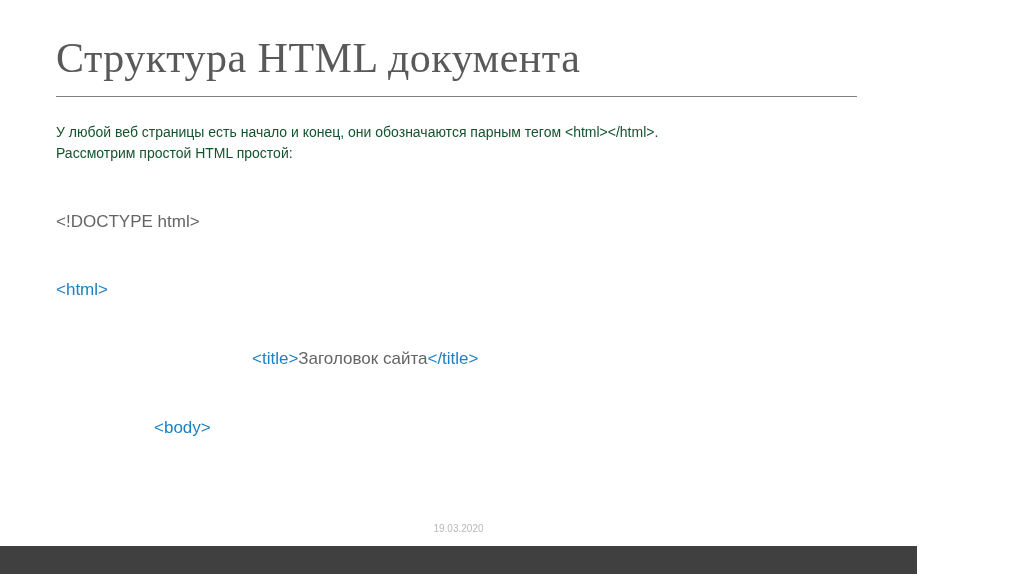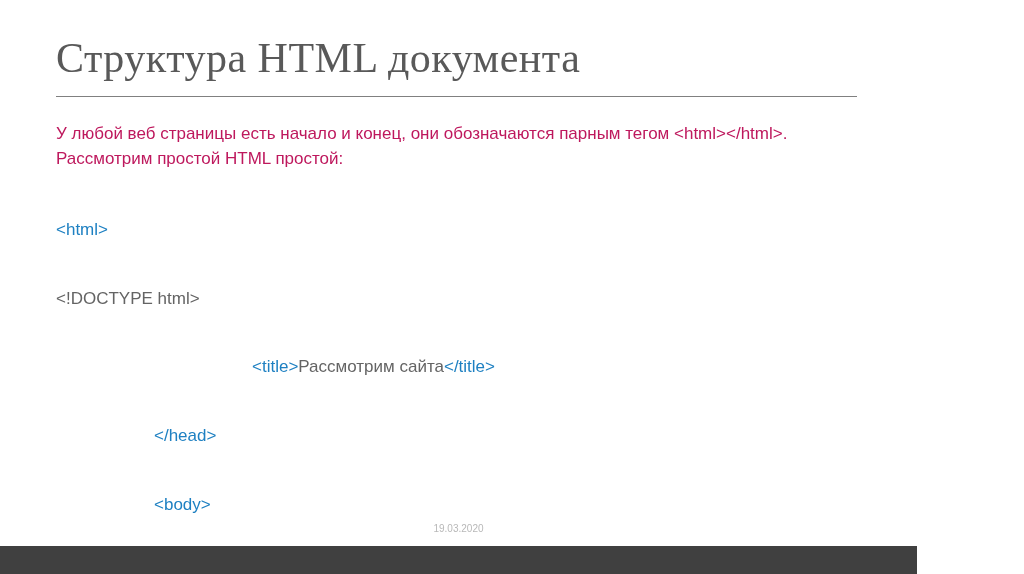--- a/index.html
+++ b/index.html
@@ -22,22 +22,22 @@
     color: #595959;
     letter-spacing: 0.5px;
     margin-bottom: 14px;
   }
   .rule {
     border: none;
     border-top: 1px solid #808080;
     margin-bottom: 26px;
   }
   .intro {
-    font-size: 17px;
-    color: #be185d;
+    font-size: 14px;
+    color: #14532d;
     line-height: 1.35;
     margin-bottom: 2px;
   }
   .code {
     font-size: 17px;
     line-height: 1.35;
     color: #646464;
     white-space: pre;
   }
   .ind1 { padding-left: 98px; }
@@ -67,24 +67,23 @@
 
 <div class="slide">
 
   <h1 class="title">Структура HTML документа</h1>
   <hr class="rule">
 
   <p class="intro">У любой веб страницы есть начало и конец, они обозначаются парным тегом &lt;html&gt;&lt;/html&gt;.</p>
   <p class="intro">Рассмотрим простой HTML простой:</p>
 
   <div class="code">
+    <div><span class="txt">&lt;!DOCTYPE html&gt;</span></div>
     <div><span class="tag">&lt;html&gt;</span></div>
-    <div><span class="txt">&lt;!DOCTYPE html&gt;</span></div>
-    <div class="ind2"><span class="tag">&lt;title&gt;</span><span class="txt">Рассмотрим сайта</span><span class="tag">&lt;/title&gt;</span></div>
-    <div class="ind1"><span class="tag">&lt;/head&gt;</span></div>
+    <div class="ind2"><span class="tag">&lt;title&gt;</span><span class="txt">Заголовок сайта</span><span class="tag">&lt;/title&gt;</span></div>
     <div class="ind1"><span class="tag">&lt;body&gt;</span></div>
     
     
     
     
   </div>
 
   <div class="date-stamp">19.03.2020</div>
   <div class="footer-bar"></div>
 </div>

